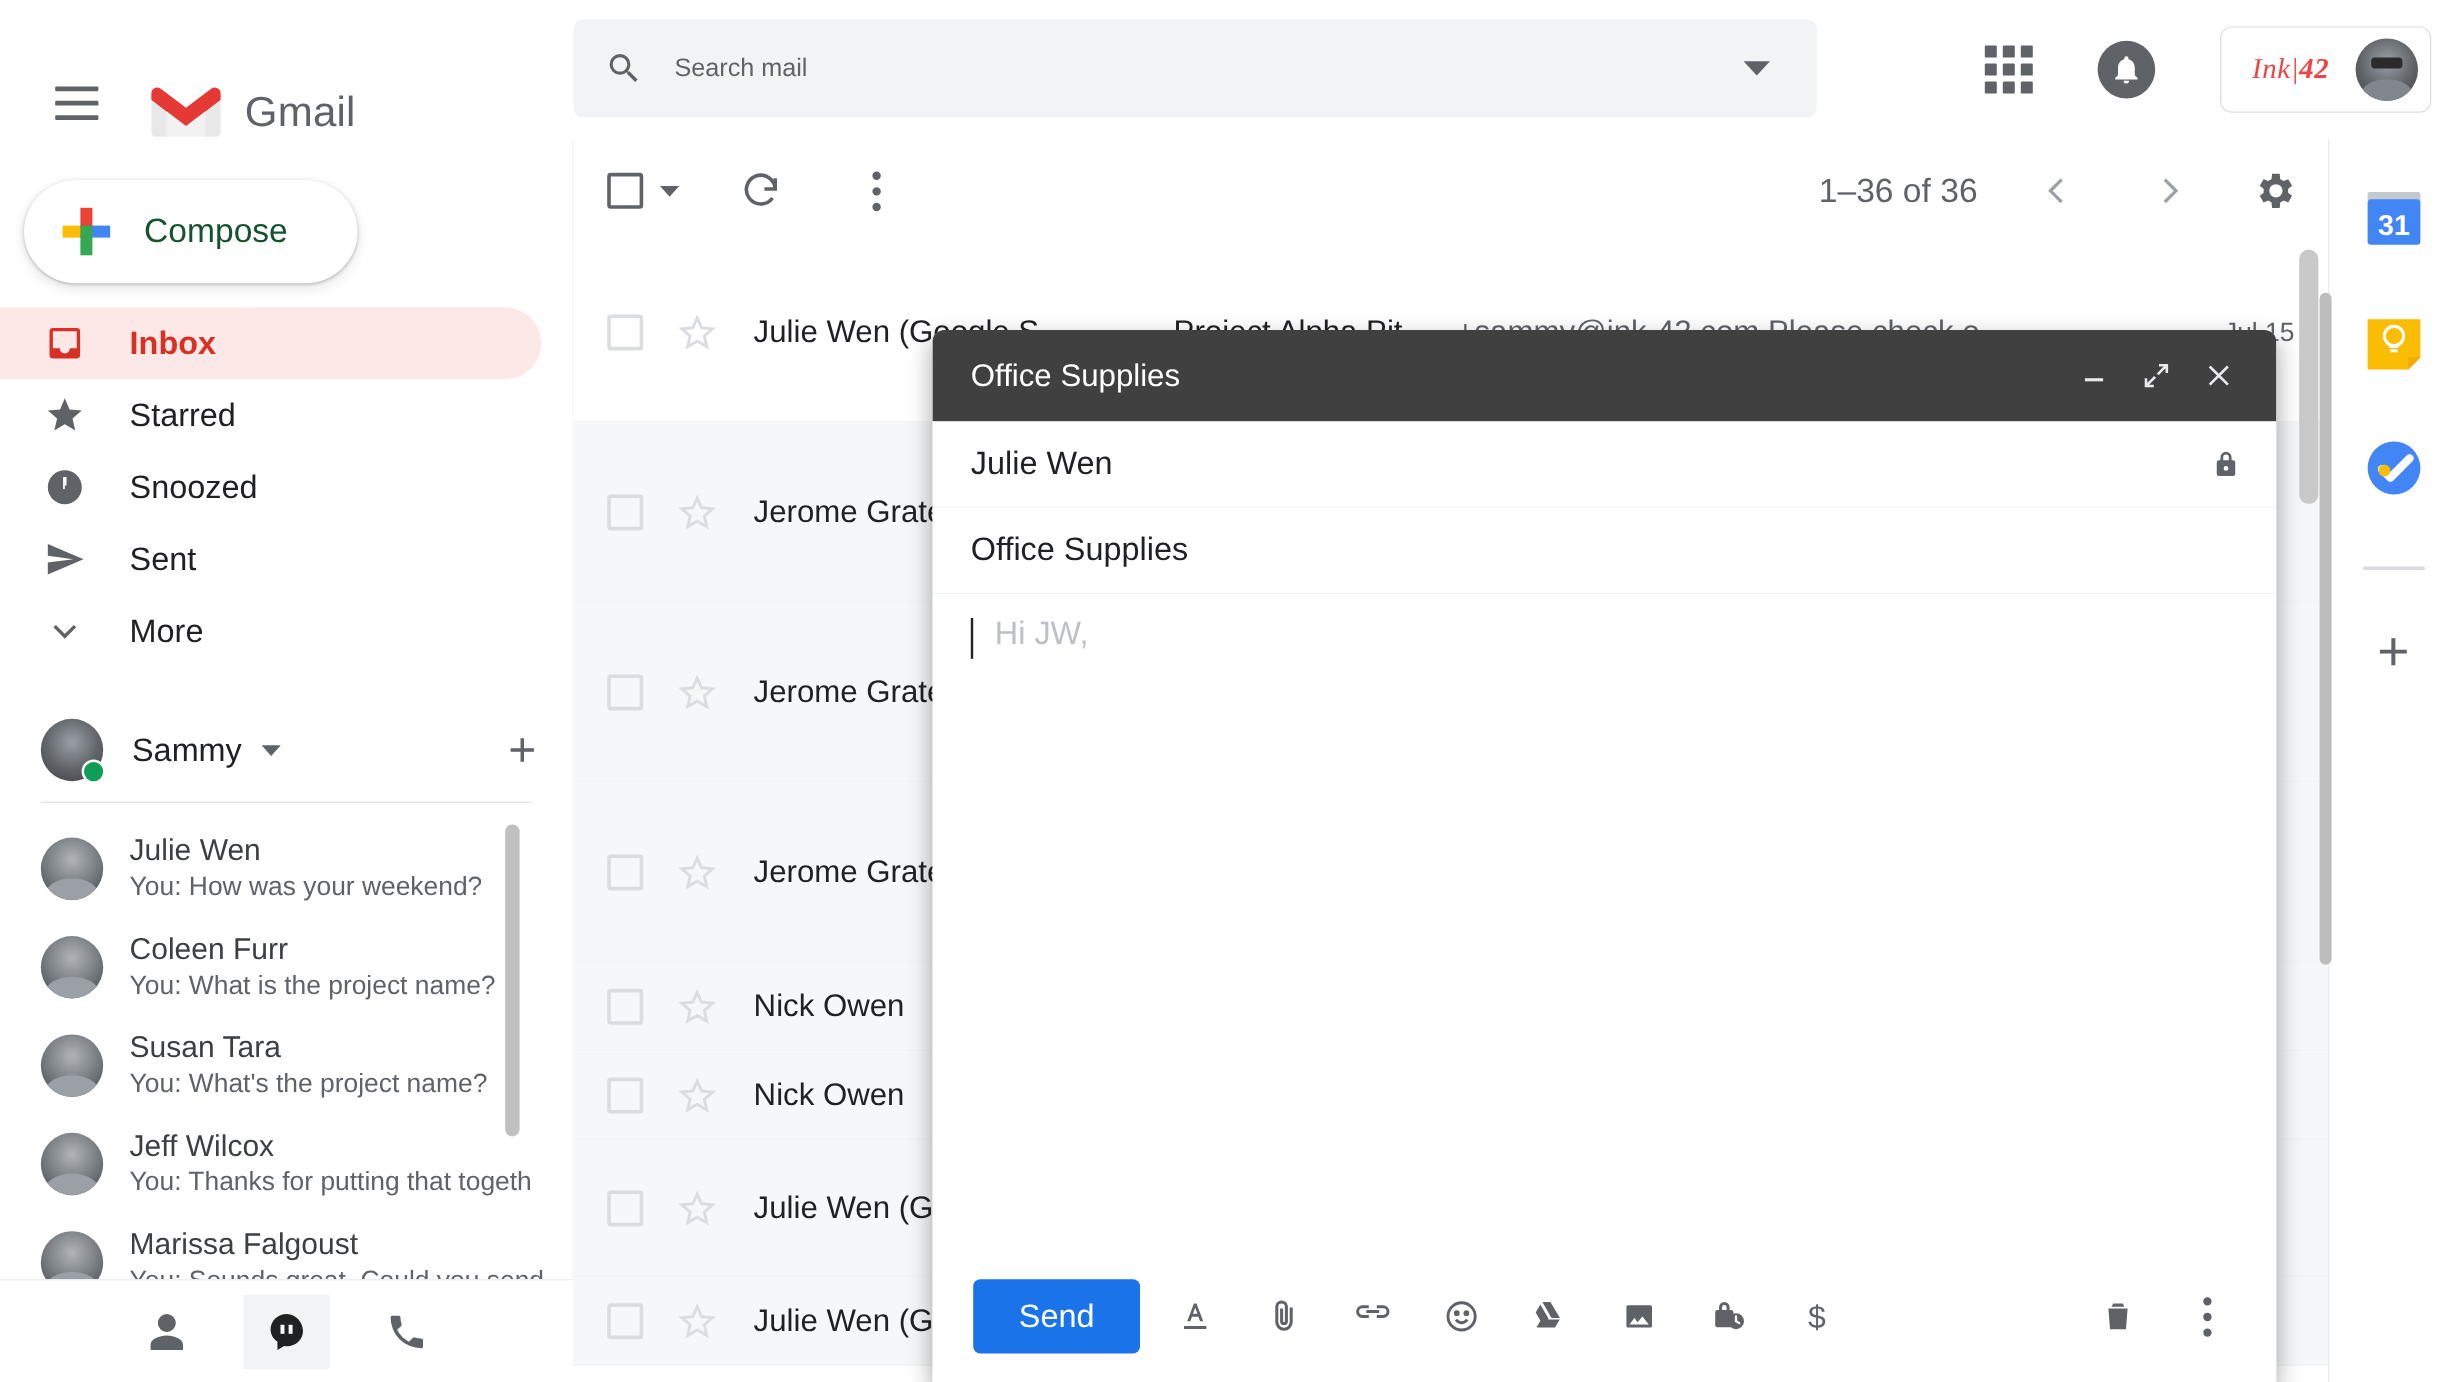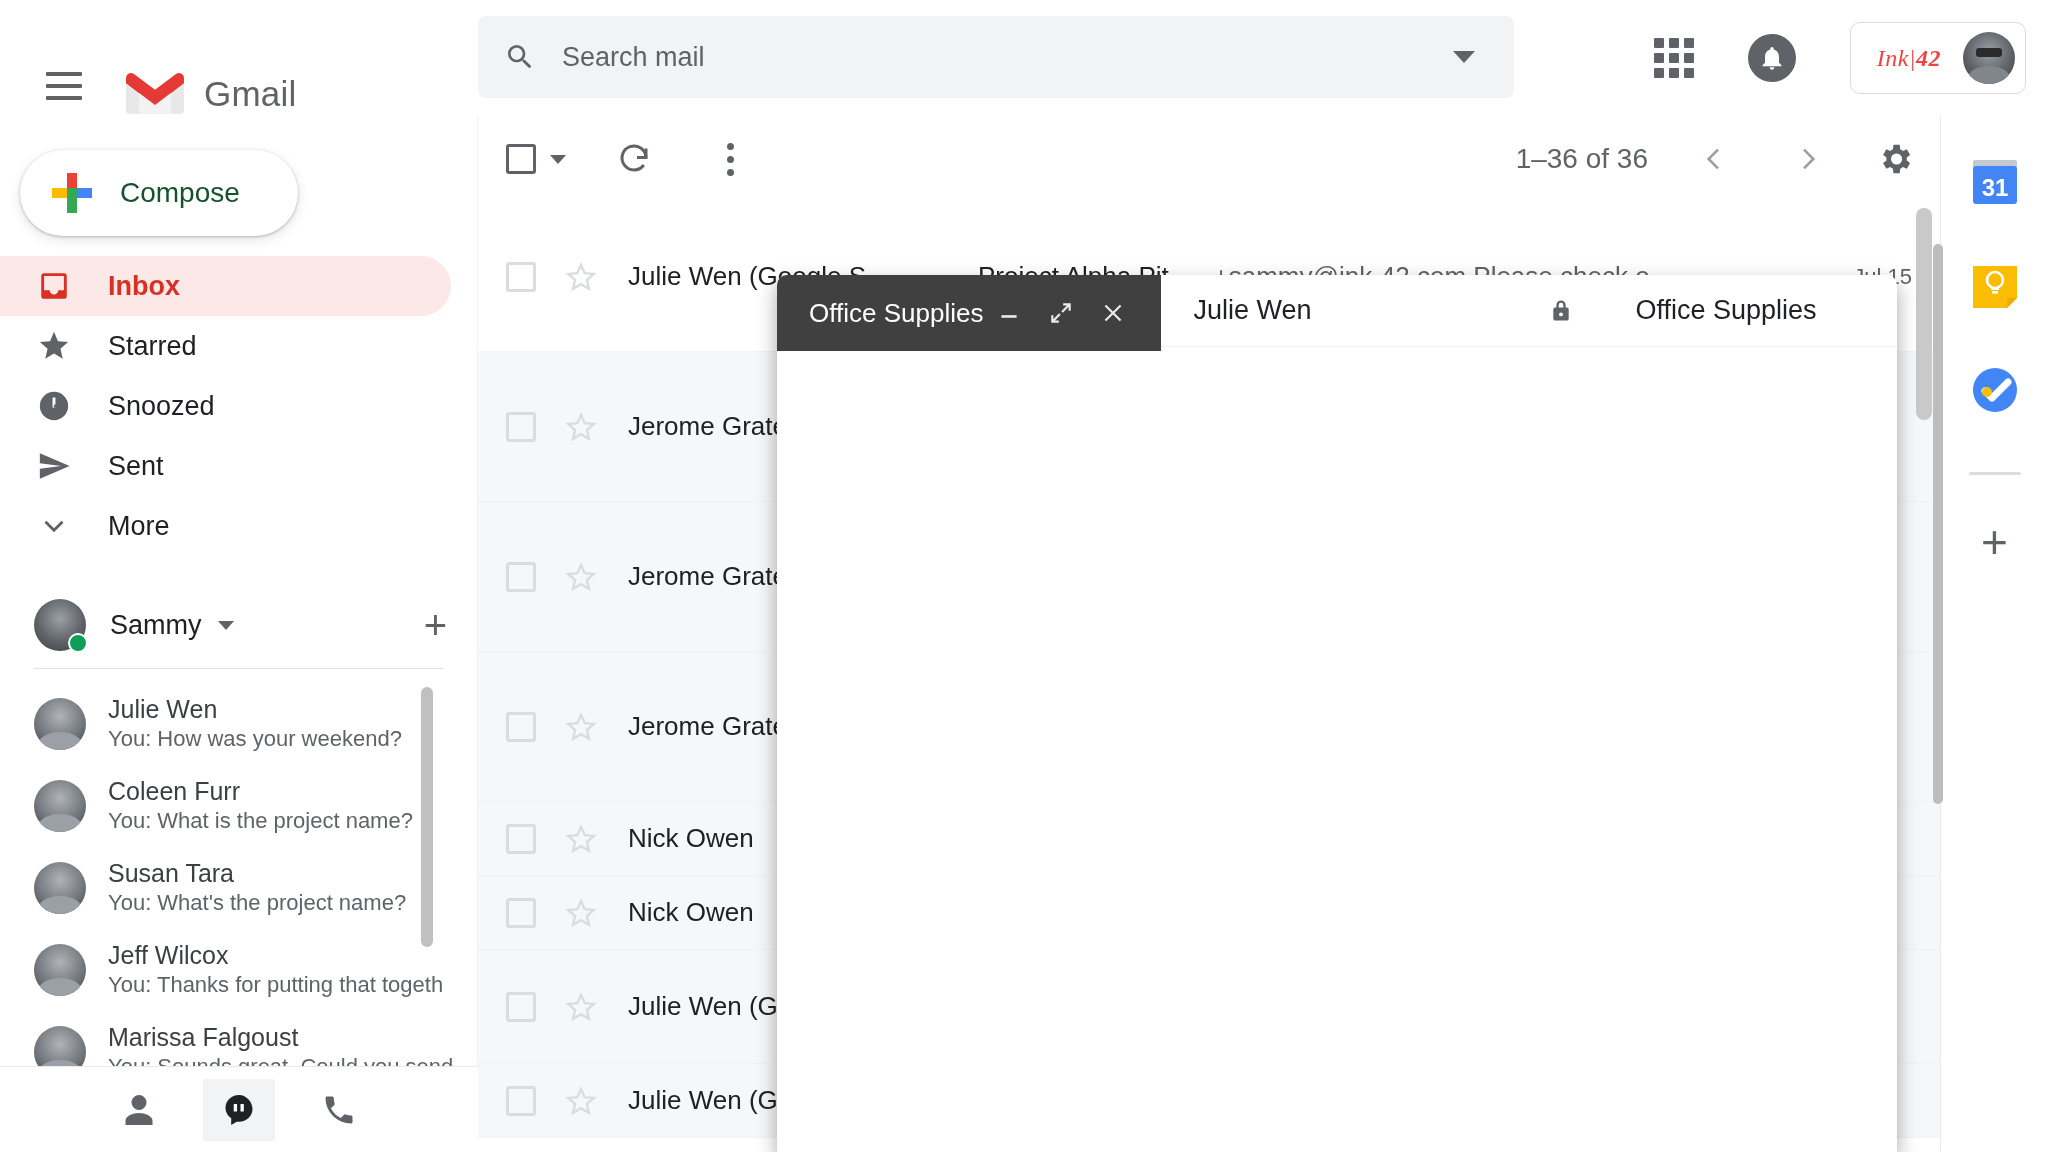--- a/index.html
+++ b/index.html
@@ -23,21 +23,21 @@
   .gmail-logo { width: 58px; height: 44px; position: relative; }
   .gmail-text { font-size: 35px; color: #5f6368; margin-left: 20px; letter-spacing: .2px; }
 
   .searchwrap {
     position: absolute; left: 478px; top: 16px; width: 1036px; height: 82px;
     background: #f1f3f4; border-radius: 8px; display: flex; align-items: center;
   }
   .searchwrap .si { margin-left: 26px; width: 32px; height: 32px; }
   .searchwrap input {
     flex: 1; border: 0; outline: none; background: transparent;
-    font-family: "Liberation Sans", sans-serif; font-size: 27px; color: #202124;
+    font-family: "Liberation Sans", sans-serif; font-size: 21px; color: #202124;
     margin-left: 26px;
   }
   .searchwrap input::placeholder { color: #5f6368; }
   .search-caret { width: 48px; margin-right: 26px; display:flex; justify-content:center; }
   .caret-dn { width: 0; height: 0; border-left: 11px solid transparent;
     border-right: 11px solid transparent; border-top: 12px solid #5f6368; }
 
   .topright { position: absolute; right: 0; top: 0; height: 116px; display: flex;
     align-items: center; }
   .apps-grid { width: 40px; height: 40px; display: grid;
@@ -151,21 +151,21 @@
   .addon-sep { width: 52px; height: 3px; background:#dadce0; margin: 6px 0 44px; border-radius:2px; }
   .addon-plus { font-size: 46px; color:#5f6368; line-height:1; cursor:pointer; }
   .addons-sb { position:absolute; left: -8px; top: 128px; width: 10px; height: 560px;
     background:#bdbdbd; border-radius:5px; }
 
   
   .compose {
     position: absolute; left: 777px; top: 275px; width: 1120px; height: 877px;
     background:#fff; border-radius: 10px 10px 0 0;
     box-shadow: 0 8px 20px rgba(0,0,0,.35);
-    display:flex; flex-direction:row; overflow:hidden;
+    display:flex; flex-direction:column; overflow:hidden;
   }
   .cp-head { height: 76px; background:#404040; display:flex; align-items:center;
     padding: 0 22px 0 32px; flex:0 0 auto; cursor: move; }
   .cp-title { color:#fff; font-size: 26px; flex:1; white-space:nowrap; overflow:hidden; }
   .cp-btn { width: 52px; height: 52px; display:flex; align-items:center; justify-content:center;
     color:#e8eaed; cursor:pointer; }
   .cp-field { height: 72px; display:flex; align-items:center; padding: 0 28px 0 32px;
     border-bottom: 1px solid #f1f3f4; flex: 0 0 auto; }
   .cp-field input { flex:1; border:0; outline:none; font-family:"Liberation Sans",sans-serif;
     font-size: 27px; color:#202124; background:transparent; }

